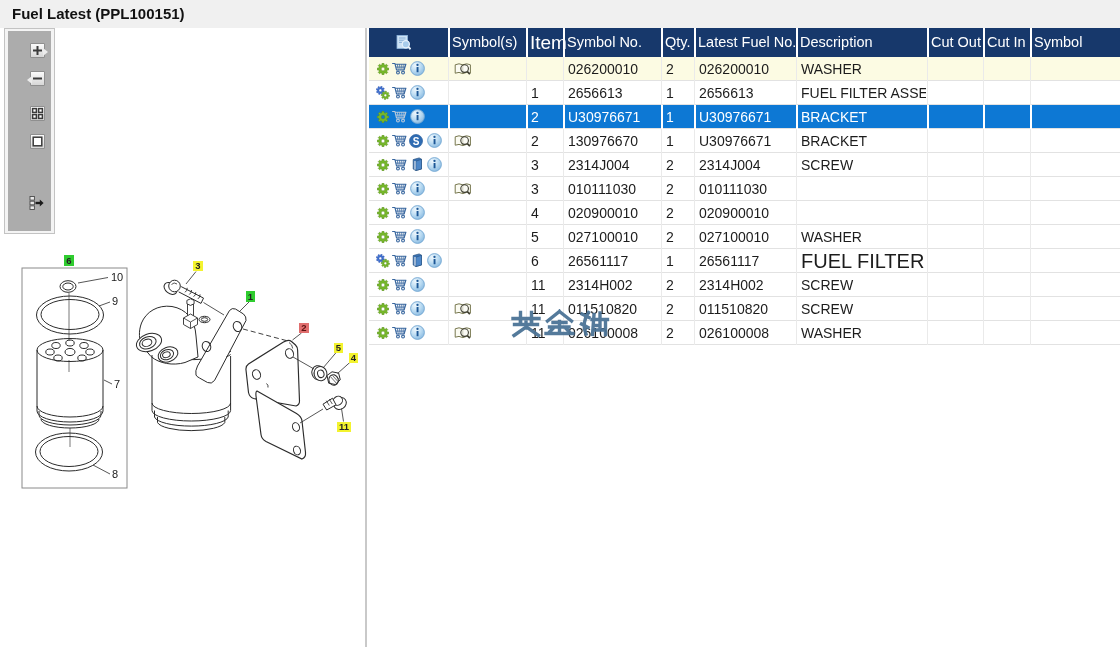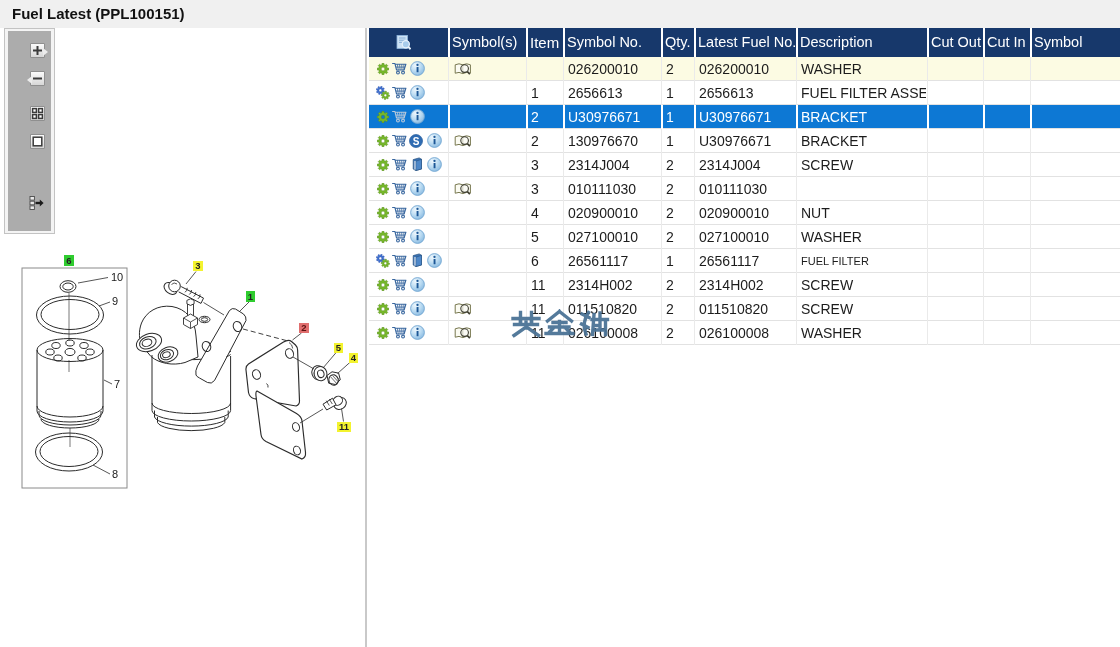--- a/index.html
+++ b/index.html
@@ -247,21 +247,21 @@
     <div style="position:absolute;left:79px;top:0;width:2px;height:29px;background:#fff"></div>
     <div style="position:absolute;left:157px;top:0;width:2px;height:29px;background:#fff"></div>
     <div style="position:absolute;left:194px;top:0;width:2px;height:29px;background:#fff"></div>
     <div style="position:absolute;left:292px;top:0;width:2px;height:29px;background:#fff"></div>
     <div style="position:absolute;left:325px;top:0;width:2px;height:29px;background:#fff"></div>
     <div style="position:absolute;left:427px;top:0;width:2px;height:29px;background:#fff"></div>
     <div style="position:absolute;left:558px;top:0;width:2px;height:29px;background:#fff"></div>
     <div style="position:absolute;left:614px;top:0;width:2px;height:29px;background:#fff"></div>
     <div style="position:absolute;left:661px;top:0;width:2px;height:29px;background:#fff"></div>
     <div style="position:absolute;left:83px;top:0;height:29px;line-height:29px;font-size:14.5px;white-space:nowrap">Symbol(s)</div>
-    <div style="position:absolute;left:161px;top:0;height:29px;line-height:29px;font-size:15px;white-space:nowrap">Item</div>
+    <div style="position:absolute;left:161px;top:0;height:29px;line-height:29px;font-size:19px;white-space:nowrap">Item</div>
     <div style="position:absolute;left:198px;top:0;height:29px;line-height:29px;font-size:14.5px;white-space:nowrap">Symbol No.</div>
     <div style="position:absolute;left:296px;top:0;height:29px;line-height:29px;font-size:14.5px;white-space:nowrap">Qty.</div>
     <div style="position:absolute;left:329px;top:0;height:29px;line-height:29px;font-size:14.5px;white-space:nowrap">Latest Fuel No.</div>
     <div style="position:absolute;left:431px;top:0;height:29px;line-height:29px;font-size:14.5px;white-space:nowrap">Description</div>
     <div style="position:absolute;left:562px;top:0;height:29px;line-height:29px;font-size:14.5px;white-space:nowrap">Cut Out</div>
     <div style="position:absolute;left:618px;top:0;height:29px;line-height:29px;font-size:14.5px;white-space:nowrap">Cut In</div>
     <div style="position:absolute;left:665px;top:0;height:29px;line-height:29px;font-size:14.5px;white-space:nowrap">Symbol</div>
   </div>
 <div style="position:absolute;left:369px;top:57px;width:751px;height:24px;background:#fcfbe3;border-bottom:1px solid #e2e2e2;box-sizing:border-box;color:#1c1c1c">
     <div style="position:absolute;left:79px;top:0;width:1px;height:24px;background:#eaeaea"></div>
@@ -443,21 +443,20 @@
     <svg style="position:absolute;left:22px;top:4px" width="16" height="15" viewBox="0 0 16 16">
       <use href="#i-cart"></use>
     </svg>
     <svg style="position:absolute;left:41px;top:4px" width="15" height="15" viewBox="0 0 15 15">
       <use href="#i-info"></use>
     </svg>
     <div style="position:absolute;left:162px;top:0;height:24px;line-height:24px;white-space:nowrap;font-size:14px">4</div>
     <div style="position:absolute;left:199px;top:0;height:24px;line-height:24px;white-space:nowrap;font-size:14px">020900010</div>
     <div style="position:absolute;left:297px;top:0;height:24px;line-height:24px;white-space:nowrap;font-size:14px">2</div>
     <div style="position:absolute;left:330px;top:0;height:24px;line-height:24px;white-space:nowrap;font-size:14px">020900010</div>
-    <div style="position:absolute;left:432px;top:0;height:24px;line-height:24px;width:125px;overflow:hidden;white-space:nowrap;font-size:14px">NUT</div>
   </div>
 <div style="position:absolute;left:369px;top:225px;width:751px;height:24px;background:#ffffff;border-bottom:1px solid #e2e2e2;box-sizing:border-box;color:#1c1c1c">
     <div style="position:absolute;left:79px;top:0;width:1px;height:24px;background:#eaeaea"></div>
     <div style="position:absolute;left:157px;top:0;width:1px;height:24px;background:#eaeaea"></div>
     <div style="position:absolute;left:194px;top:0;width:1px;height:24px;background:#eaeaea"></div>
     <div style="position:absolute;left:292px;top:0;width:1px;height:24px;background:#eaeaea"></div>
     <div style="position:absolute;left:325px;top:0;width:1px;height:24px;background:#eaeaea"></div>
     <div style="position:absolute;left:427px;top:0;width:1px;height:24px;background:#eaeaea"></div>
     <div style="position:absolute;left:558px;top:0;width:1px;height:24px;background:#eaeaea"></div>
     <div style="position:absolute;left:614px;top:0;width:1px;height:24px;background:#eaeaea"></div>
@@ -496,21 +495,21 @@
     <svg style="position:absolute;left:41px;top:4px" width="12" height="14" viewBox="0 0 12 14">
       <use href="#i-book"></use>
     </svg>
     <svg style="position:absolute;left:58px;top:4px" width="15" height="15" viewBox="0 0 15 15">
       <use href="#i-info"></use>
     </svg>
     <div style="position:absolute;left:162px;top:0;height:24px;line-height:24px;white-space:nowrap;font-size:14px">6</div>
     <div style="position:absolute;left:199px;top:0;height:24px;line-height:24px;white-space:nowrap;font-size:14px">26561117</div>
     <div style="position:absolute;left:297px;top:0;height:24px;line-height:24px;white-space:nowrap;font-size:14px">1</div>
     <div style="position:absolute;left:330px;top:0;height:24px;line-height:24px;white-space:nowrap;font-size:14px">26561117</div>
-    <div style="position:absolute;left:432px;top:0;height:24px;line-height:24px;width:125px;overflow:hidden;white-space:nowrap;font-size:11px">FUEL FILTER</div>
+    <div style="position:absolute;left:432px;top:0;height:24px;line-height:24px;width:125px;overflow:hidden;white-space:nowrap;font-size:20px">FUEL FILTER</div>
   </div>
 <div style="position:absolute;left:369px;top:273px;width:751px;height:24px;background:#ffffff;border-bottom:1px solid #e2e2e2;box-sizing:border-box;color:#1c1c1c">
     <div style="position:absolute;left:79px;top:0;width:1px;height:24px;background:#eaeaea"></div>
     <div style="position:absolute;left:157px;top:0;width:1px;height:24px;background:#eaeaea"></div>
     <div style="position:absolute;left:194px;top:0;width:1px;height:24px;background:#eaeaea"></div>
     <div style="position:absolute;left:292px;top:0;width:1px;height:24px;background:#eaeaea"></div>
     <div style="position:absolute;left:325px;top:0;width:1px;height:24px;background:#eaeaea"></div>
     <div style="position:absolute;left:427px;top:0;width:1px;height:24px;background:#eaeaea"></div>
     <div style="position:absolute;left:558px;top:0;width:1px;height:24px;background:#eaeaea"></div>
     <div style="position:absolute;left:614px;top:0;width:1px;height:24px;background:#eaeaea"></div>

